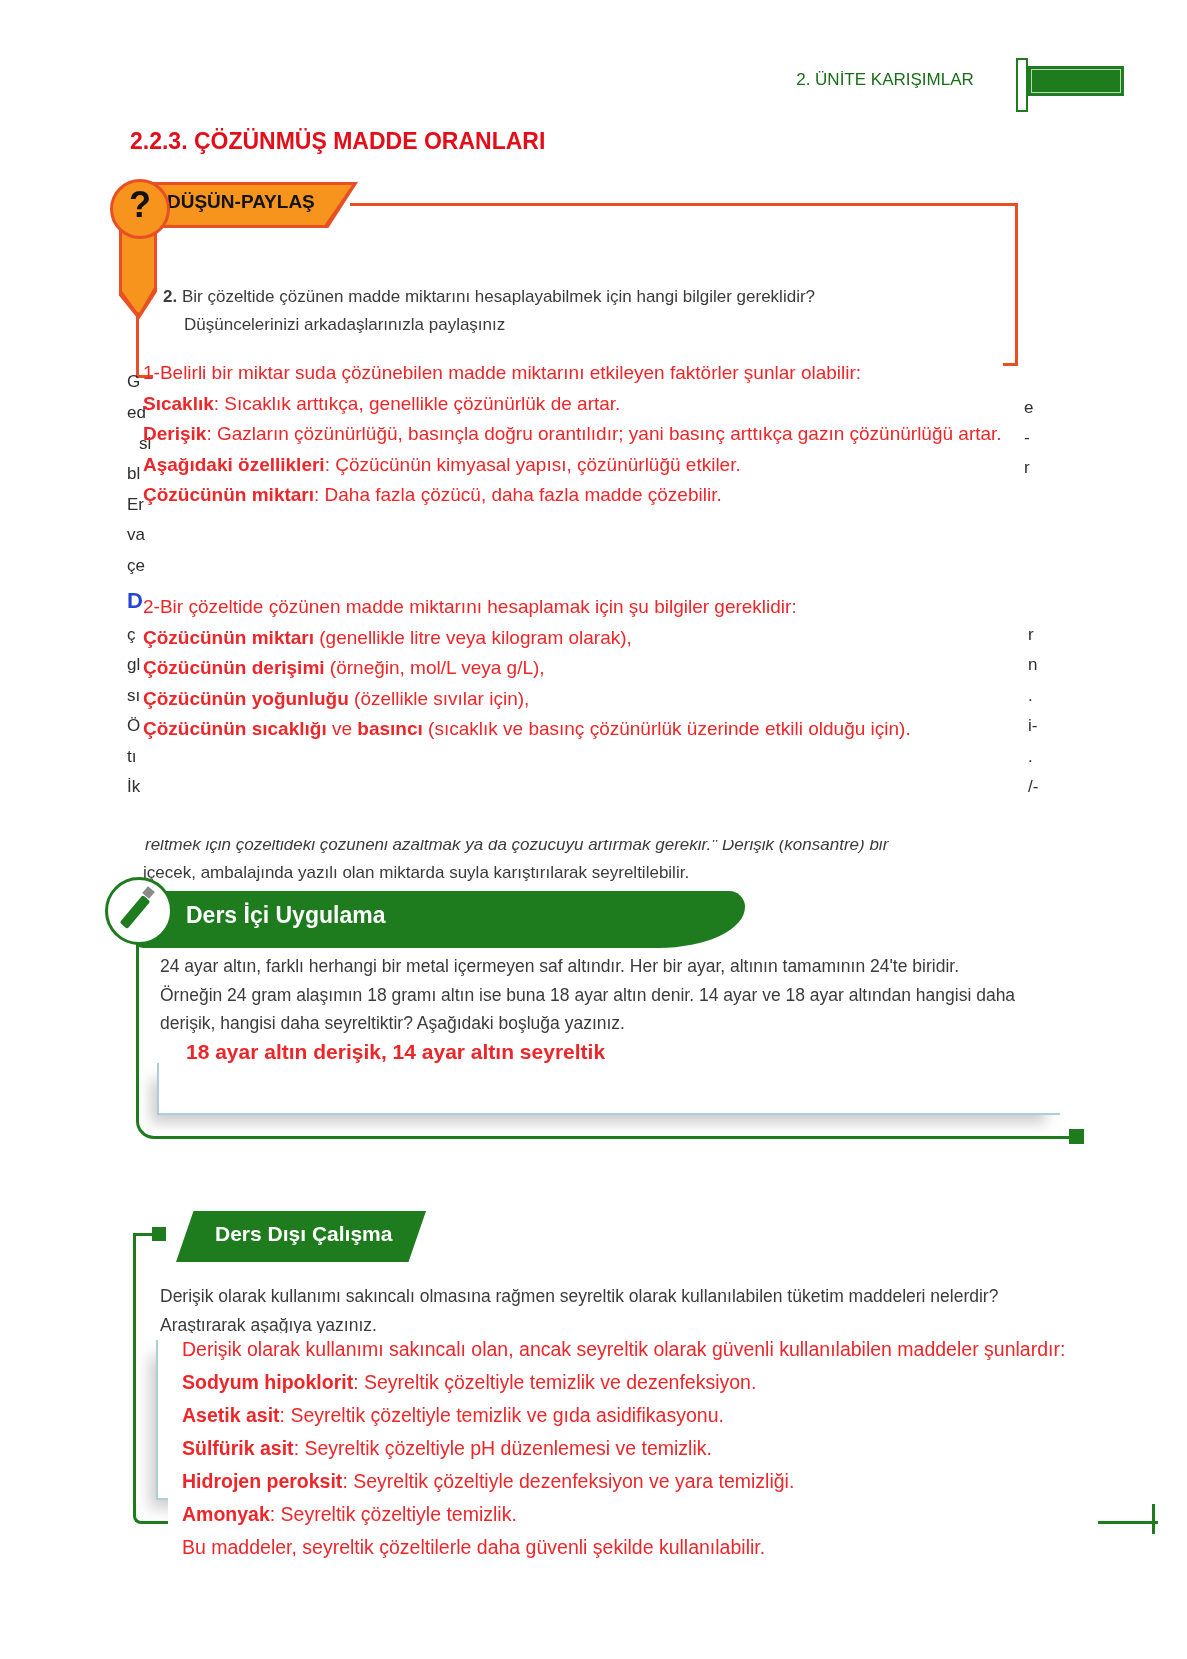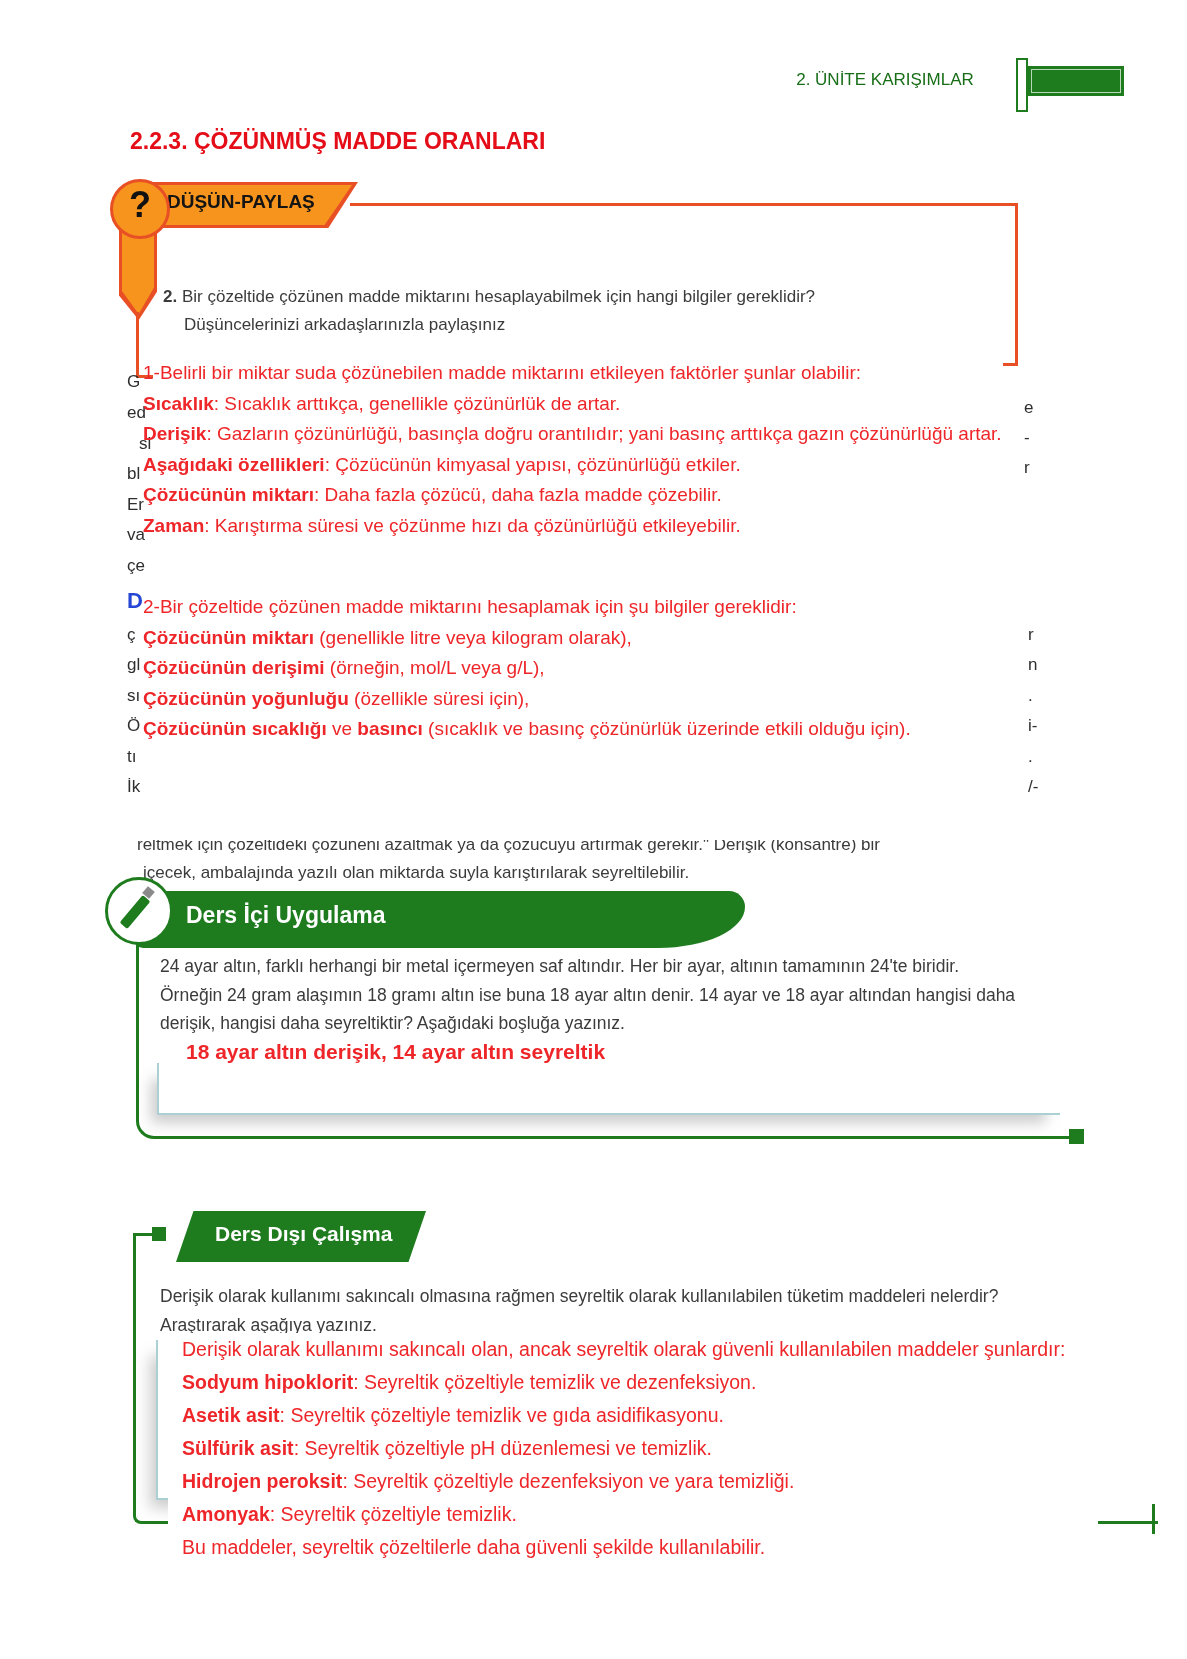--- a/index.html
+++ b/index.html
@@ -64,21 +64,20 @@
   <span class="fragment" style="left:1024px;top:398px;">e</span>
   <span class="fragment" style="left:1024px;top:428px;">-</span>
   <span class="fragment" style="left:1024px;top:458px;">r</span>
 
   <div class="abs redtxt" style="left:143px;top:358px;width:868px;z-index:2;">
     <div>1-Belirli bir miktar suda çözünebilen madde miktarını etkileyen faktörler şunlar olabilir:</div>
     <div><b>Sıcaklık</b><span>: Sıcaklık arttıkça, genellikle çözünürlük de artar.</span></div>
     <div><b>Derişik</b><span>: Gazların çözünürlüğü, basınçla doğru orantılıdır; yani basınç arttıkça gazın çözünürlüğü artar.</span></div>
     <div><b>Aşağıdaki özellikleri</b><span>: Çözücünün kimyasal yapısı, çözünürlüğü etkiler.</span></div>
     <div><b>Çözücünün miktarı</b><span>: Daha fazla çözücü, daha fazla madde çözebilir.</span></div>
-    <div><b>Zaman</b><span>: Karıştırma süresi ve çözünme hızı da çözünürlüğü etkileyebilir.</span></div>
   </div>
 
   <span class="fragment" style="left:127px;top:588px;font-size:22px;font-weight:700;color:var(--blue);">D</span>
   <span class="fragment" style="left:127px;top:625px;">ç</span>
   <span class="fragment" style="left:127px;top:655px;">gl</span>
   <span class="fragment" style="left:127px;top:686px;">sı</span>
   <span class="fragment" style="left:127px;top:716px;">Ö</span>
   <span class="fragment" style="left:127px;top:747px;">tı</span>
   <span class="fragment" style="left:127px;top:777px;">İk</span>
 
@@ -86,25 +85,25 @@
   <span class="fragment" style="left:1028px;top:655px;">n</span>
   <span class="fragment" style="left:1028px;top:686px;">.</span>
   <span class="fragment" style="left:1028px;top:716px;">i-</span>
   <span class="fragment" style="left:1028px;top:747px;">.</span>
   <span class="fragment" style="left:1028px;top:777px;">/-</span>
 
   <div class="abs redtxt" style="left:143px;top:592px;width:868px;z-index:2;">
     <div>2-Bir çözeltide çözünen madde miktarını hesaplamak için şu bilgiler gereklidir:</div>
     <div><b>Çözücünün miktarı</b><span> (genellikle litre veya kilogram olarak),</span></div>
     <div><b>Çözücünün derişimi</b><span> (örneğin, mol/L veya g/L),</span></div>
-    <div><b>Çözücünün yoğunluğu</b><span> (özellikle süresi için),</span></div>
+    <div><b>Çözücünün yoğunluğu</b><span> (özellikle sıvılar için),</span></div>
     <div><b>Çözücünün sıcaklığı</b><span> ve </span><b>basıncı</b><span> (sıcaklık ve basınç çözünürlük üzerinde etkili olduğu için).</span></div>
   </div>
 
-  <div class="abs" style="left:137px;top:840px;width:960px;height:15px;overflow:hidden;">
+  <div class="abs" style="left:145px;top:840px;width:960px;height:15px;overflow:hidden;font-style:italic;">
     <div class="ink" style="margin-top:-9px;white-space:nowrap;">reltmek için çözeltideki çözüneni azaltmak ya da çözücüyü artırmak gerekir." Derişik (konsantre) bir</div>
   </div>
   <div class="abs ink" style="left:143px;top:859px;width:960px;">içecek, ambalajında yazılı olan miktarda suyla karıştırılarak seyreltilebilir.</div>
 
   <div class="abs" style="left:136px;top:945px;width:941px;height:191px;border-left:3px solid var(--green);border-bottom:3px solid var(--green);border-bottom-left-radius:18px;"></div>
   <div class="sq" style="left:1069px;top:1129px;width:15px;height:15px;"></div>
 
   <div class="abs" style="left:133px;top:891px;width:612px;height:57px;background:var(--green);border-radius:10px 22px 120px 14px / 10px 22px 57px 14px;"></div>
   <div class="abs banner-label" style="left:186px;top:902px;font-size:23px;z-index:5;">Ders İçi Uygulama</div>
   <div class="abs" style="left:105px;top:877px;width:62px;height:62px;background:#fff;border:3px solid var(--green);border-radius:50%;z-index:4;">

